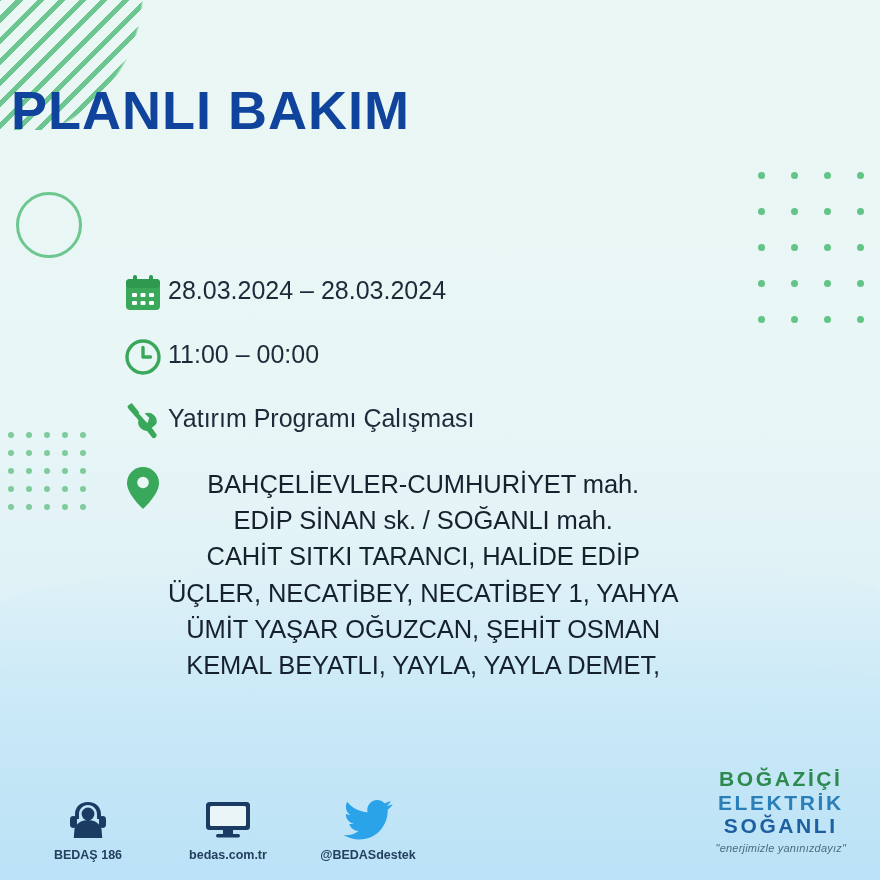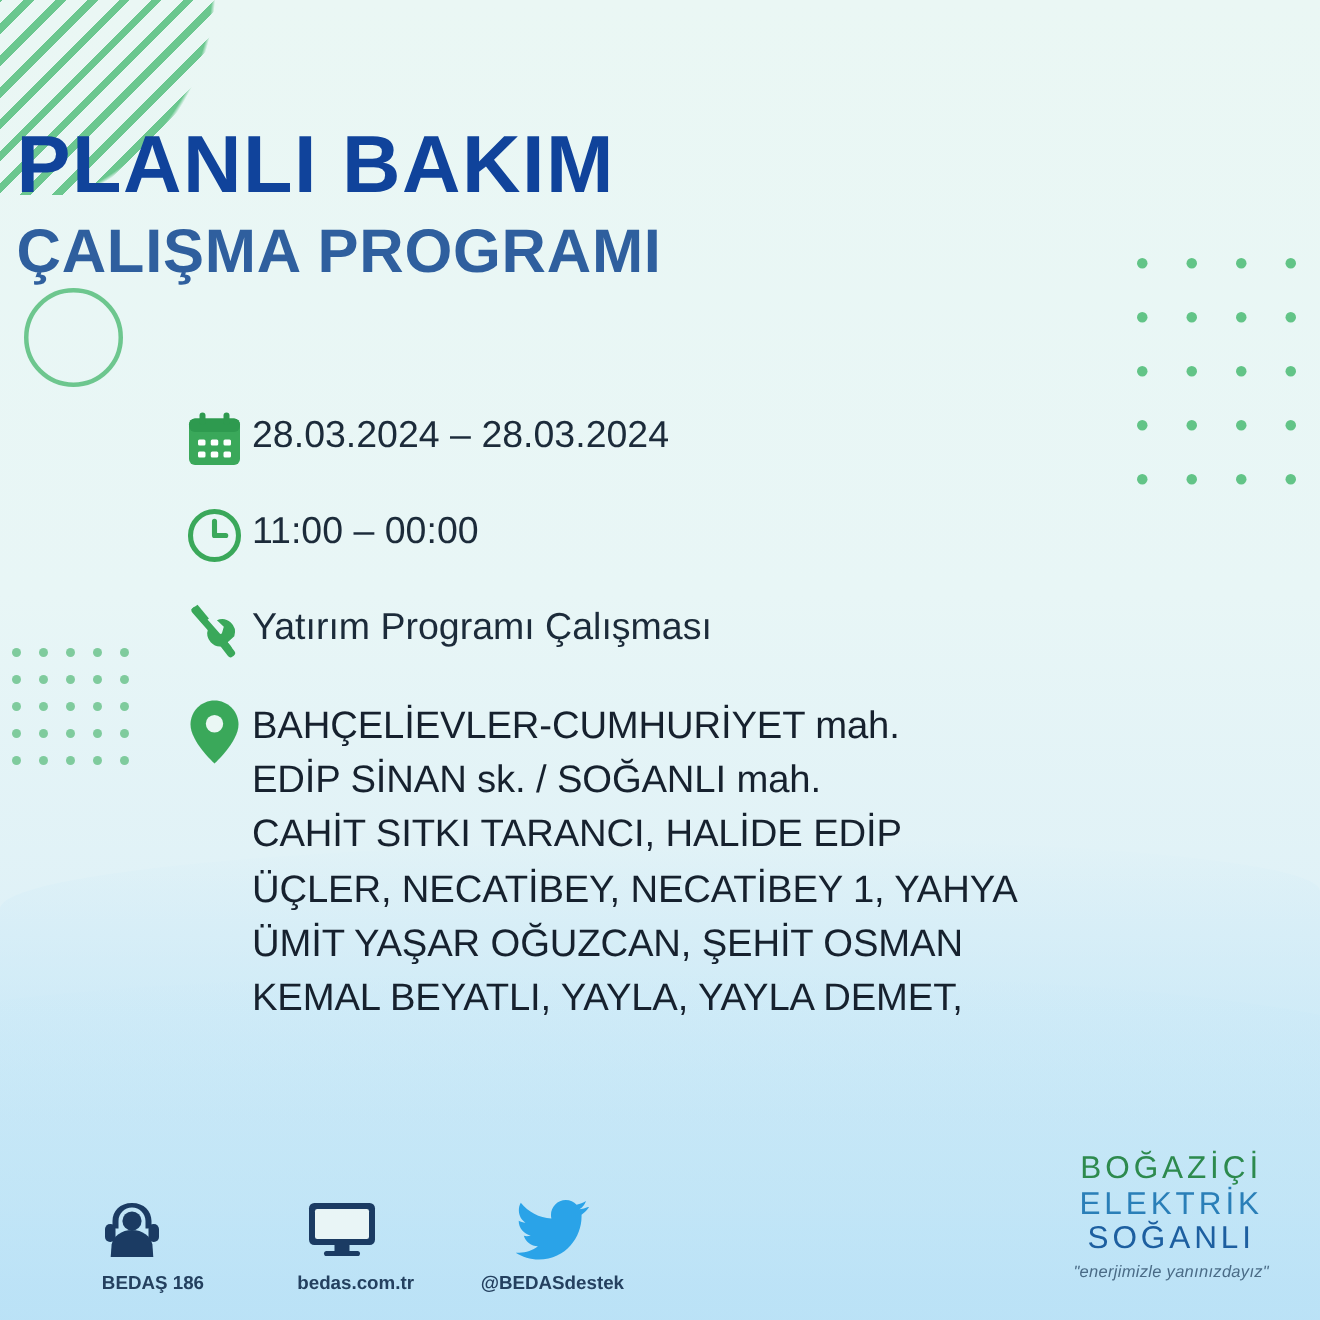--- a/index.html
+++ b/index.html
@@ -93,20 +93,21 @@
   .info {
     position: absolute;
     top: 272px;
     left: 118px;
     right: 150px;
   }
   .row {
     display: flex;
     align-items: flex-start;
     margin-bottom: 24px;
+    text-align: center;
   }
   .row .ico {
     width: 50px;
     min-width: 50px;
     display: flex;
     justify-content: center;
     align-items: flex-start;
     padding-top: 2px;
   }
   .row .txt {
@@ -129,42 +130,42 @@
   .footer {
     position: absolute;
     left: 40px;
     bottom: 18px;
     display: flex;
     align-items: flex-end;
     gap: 44px;
   }
   .fitem {
     width: 96px;
-    text-align: right;
+    text-align: center;
     color: #1e3a5f;
   }
   .fitem .glyph { height: 46px; display: flex; align-items: center; justify-content: center; }
   .fitem .flabel {
     margin-top: 6px;
     font-size: 12.5px;
     font-weight: bold;
     color: #24405f;
     white-space: nowrap;
   }
 
   .brand {
     position: absolute;
     right: 34px;
     bottom: 26px;
     text-align: center;
     line-height: 1.12;
   }
   .brand .b1, .brand .b2, .brand .b3 {
     font-size: 21px;
-    font-weight: normal;
+    font-weight: bold;
     letter-spacing: 2.6px;
   }
   .brand .b1 { color: #2d8a4e; }
   .brand .b2 { color: #2a7fb8; }
   .brand .b3 { color: #1d5fa0; }
   .brand .slogan {
     margin-top: 4px;
     font-size: 11px;
     font-style: italic;
     color: #4a6b86;
@@ -226,21 +227,20 @@
       <span class="dot" style="left: 66px; top: 108px;"></span>
       <span class="dot" style="left: 99px; top: 108px;"></span>
       <span class="dot" style="left: 0px; top: 144px;"></span>
       <span class="dot" style="left: 33px; top: 144px;"></span>
       <span class="dot" style="left: 66px; top: 144px;"></span>
       <span class="dot" style="left: 99px; top: 144px;"></span>
     </div>
 
   <div class="header">
     <div class="title-main">PLANLI BAKIM</div>
-    <div class="title-sub">ÇALIŞMA PROGRAMI</div>
   </div>
 
   <div class="info">
 
     <div class="row">
       <div class="ico">
         <svg class="gicon" width="38" height="38" viewBox="0 0 38 38" aria-hidden="true">
           <rect x="2" y="5" width="34" height="31" rx="4" fill="#3aa85a"></rect>
           <rect x="2" y="5" width="34" height="9" rx="4" fill="#2e9a4f"></rect>
           <rect x="9" y="1" width="4" height="8" rx="2" fill="#2e9a4f"></rect>

